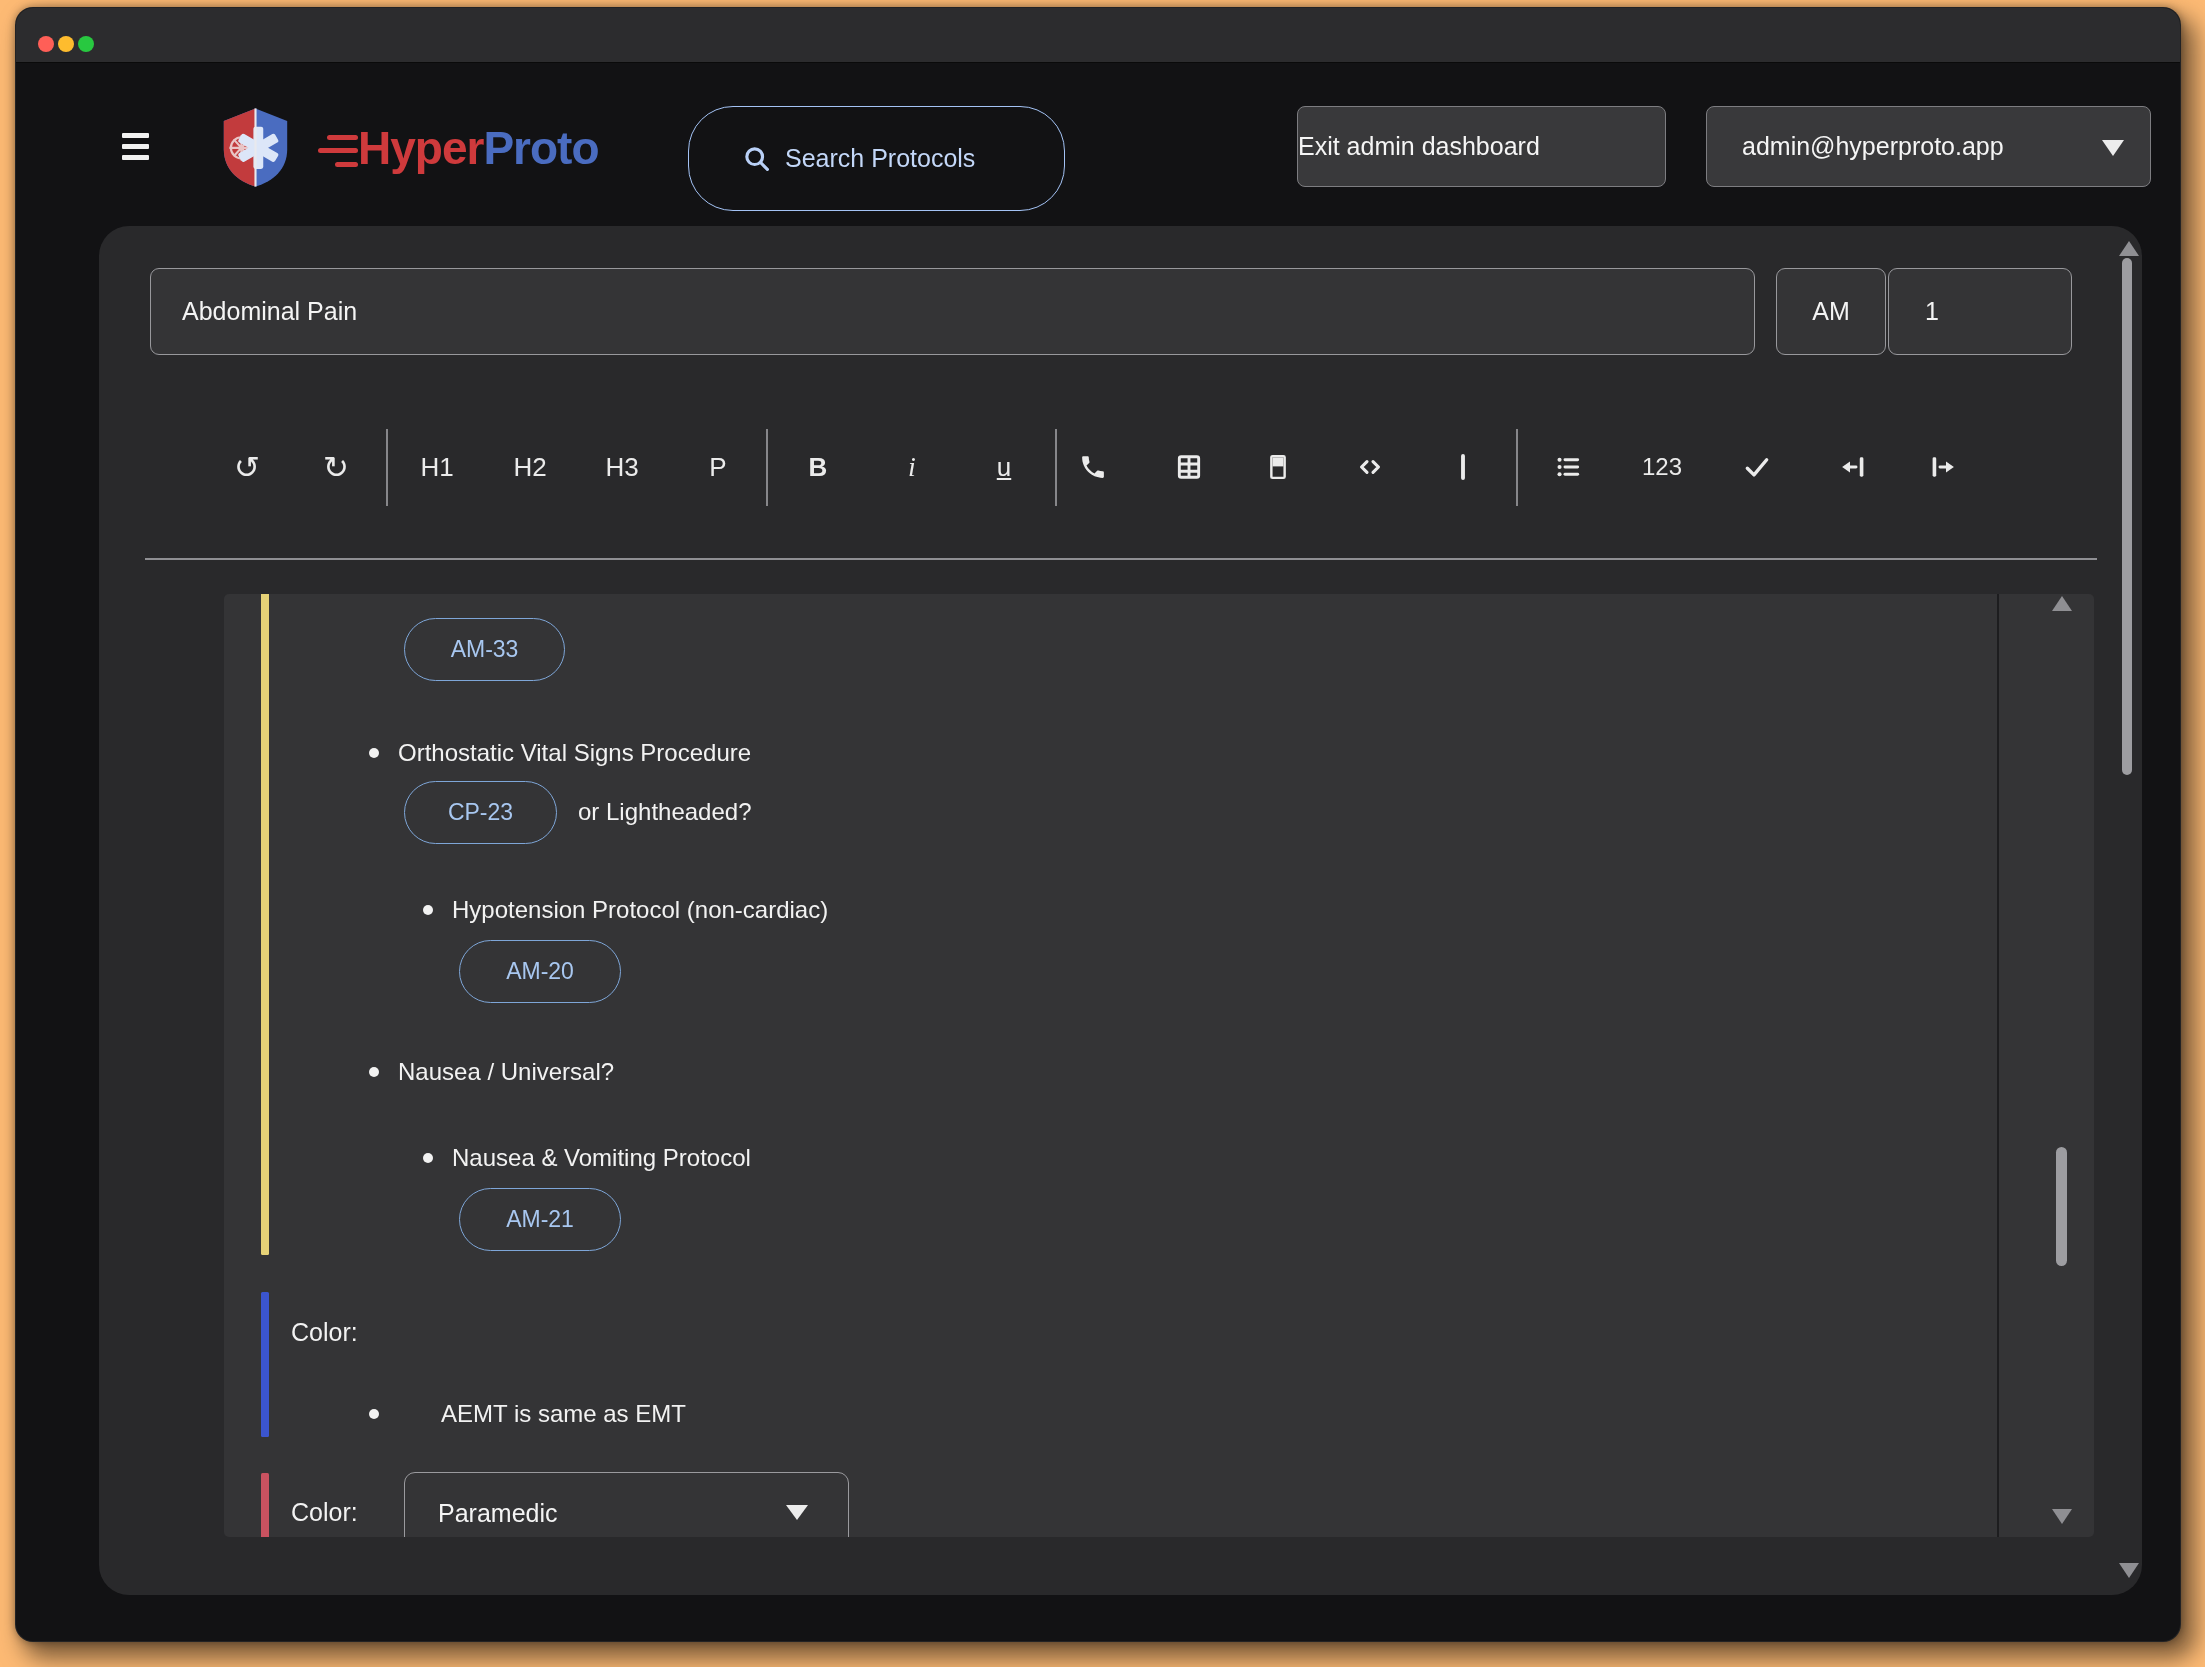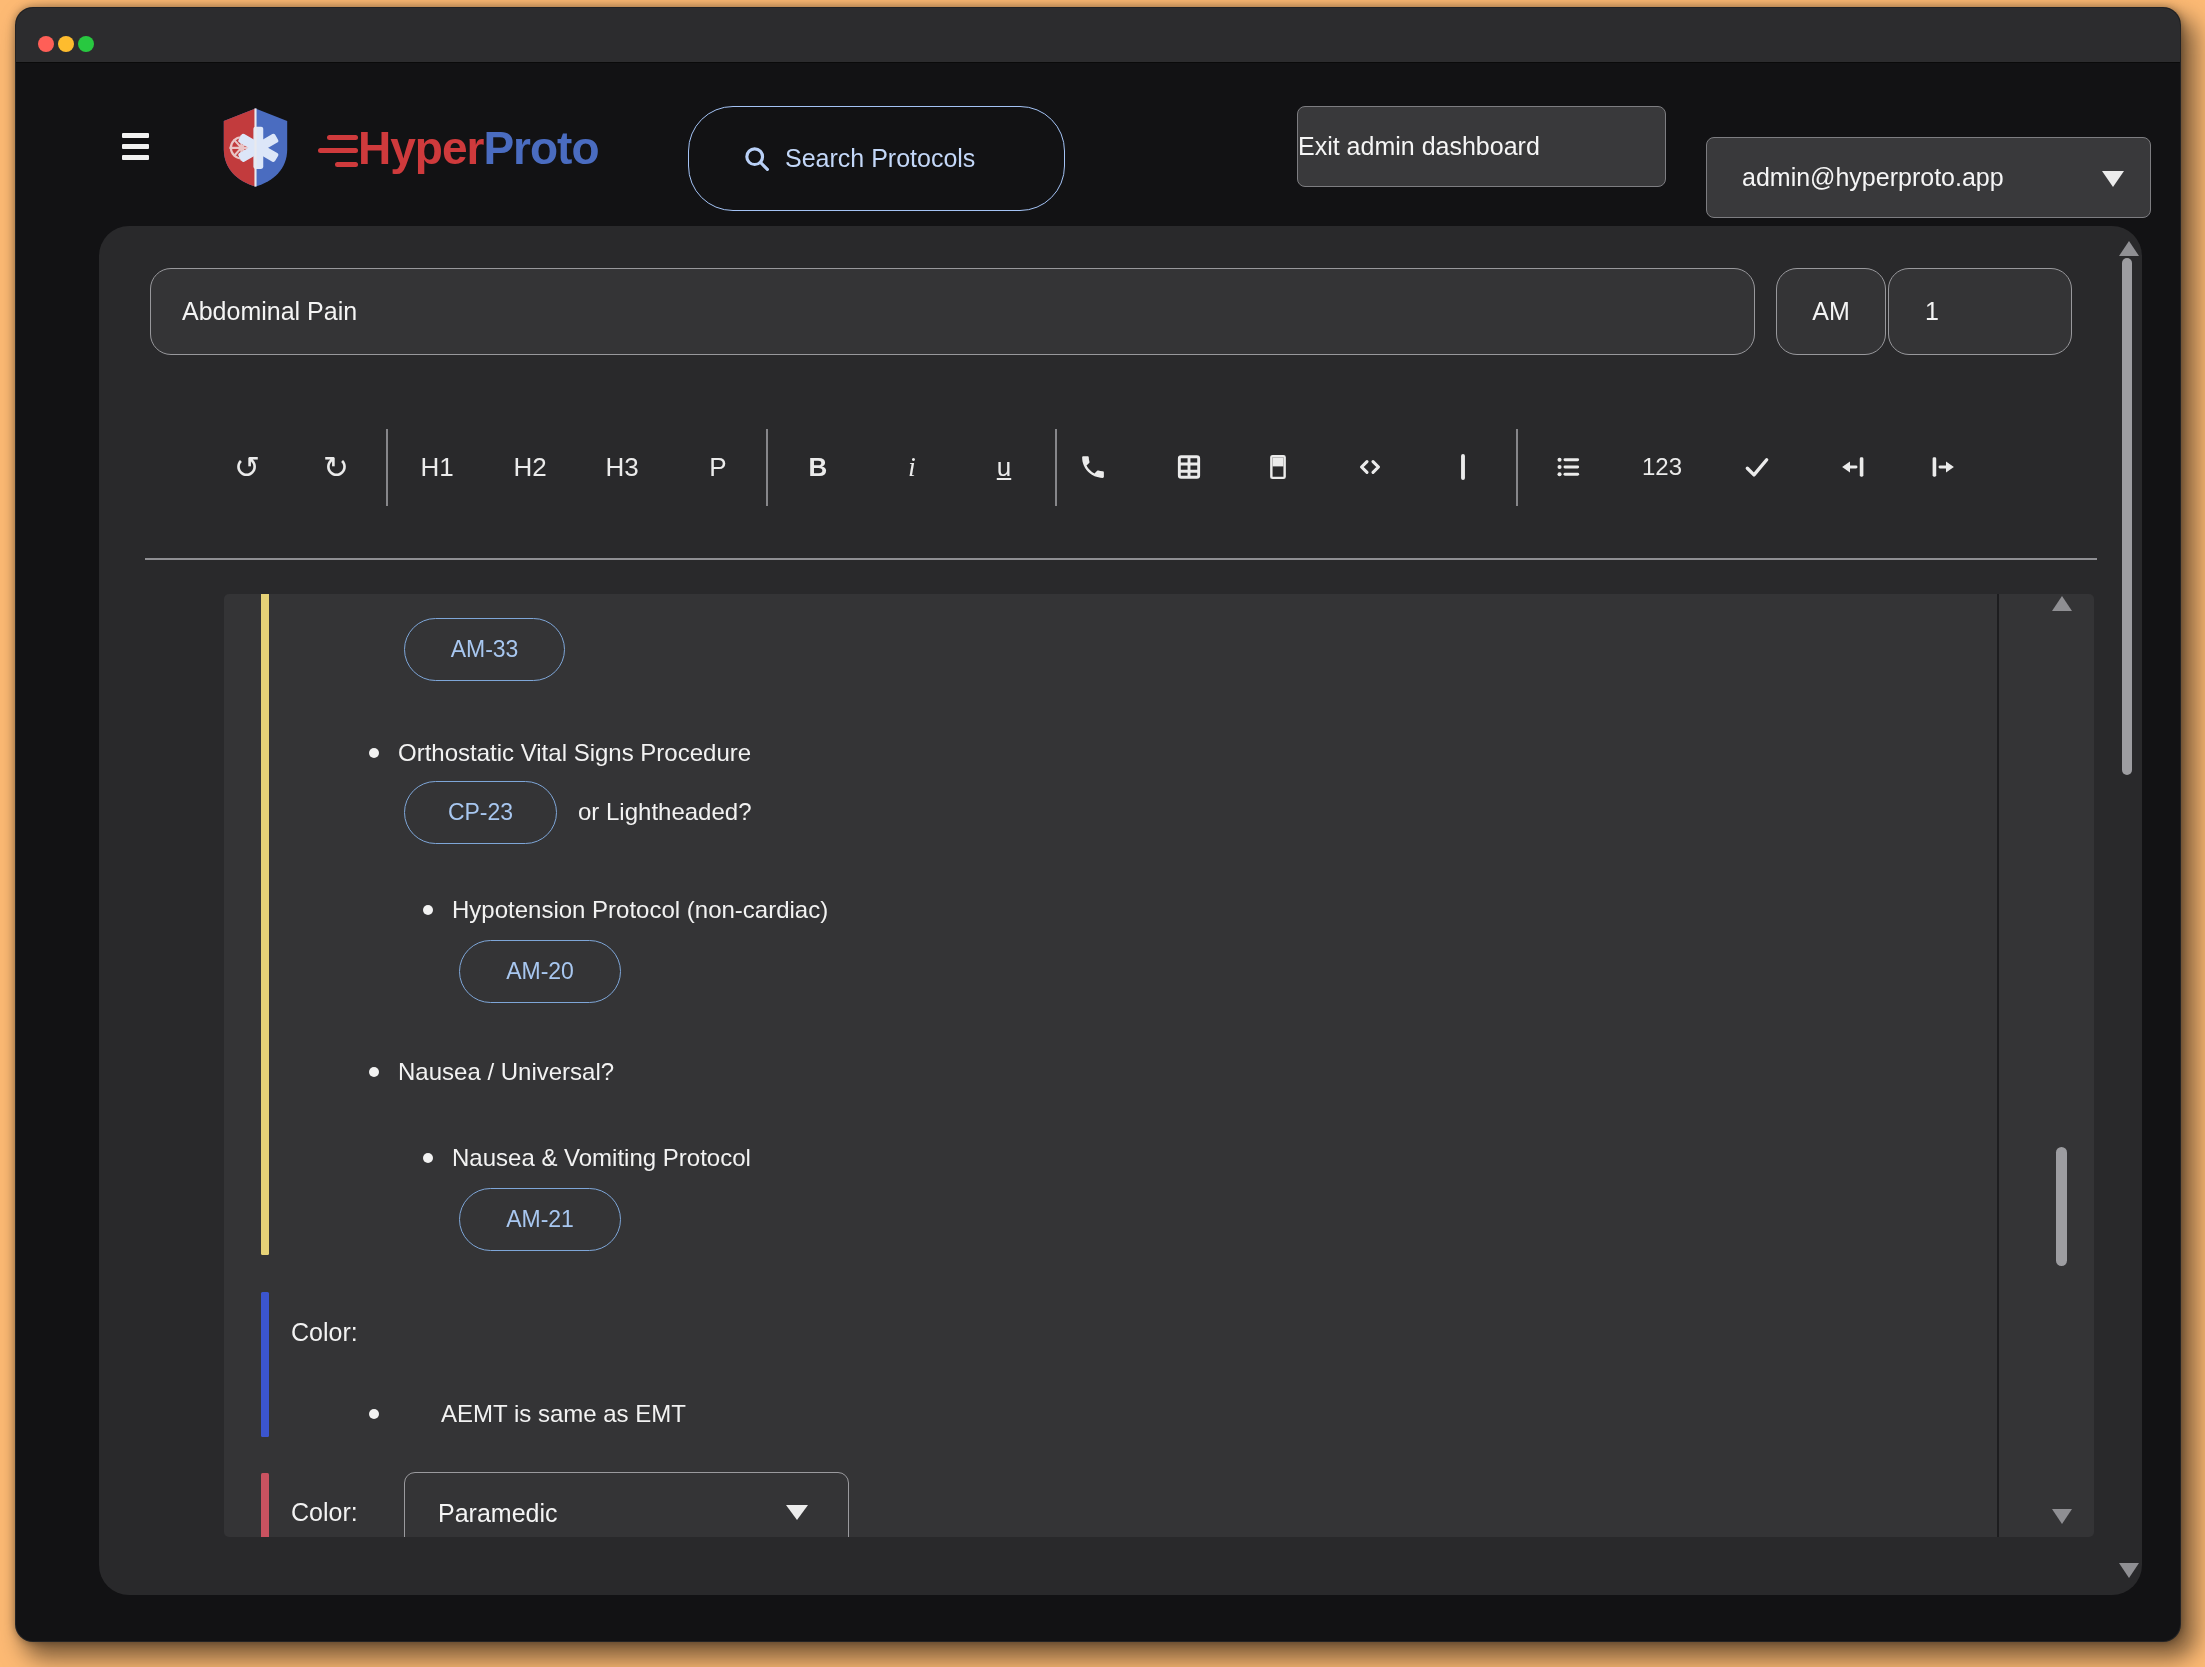--- a/index.html
+++ b/index.html
@@ -34,31 +34,31 @@
   .speedlines .l3 { left:319px; top:154px; width:23px; }
 
   .search-btn { position:absolute; left:672px; top:98px; width:377px; height:105px;
                 border:1.5px solid #a4c3f5; border-radius:45px; background:transparent;
                 display:flex; align-items:center; gap:14px; padding-left:53px;
                 color:#c3d7f8; font-size:25px; cursor:pointer; }
   .hdr-btn { position:absolute; top:98px; height:81px; background:#39393b;
              border:1.5px solid #7d7d81; border-radius:8px; color:#f5f5f5; font-size:25px;
              display:flex; align-items:center; gap:20px; cursor:pointer; }
   .exit-btn { left:1281px; width:369px; }
-  .account-btn { left:1690px; width:445px; justify-content:flex-start; padding-left:35px;margin-top:31px; }
+  .account-btn { left:1690px; width:445px; justify-content:flex-start; padding-left:35px; }
   .caret-down { width:0; height:0; border-left:11.4px solid transparent; border-right:11.4px solid transparent;
                 border-top:16px solid #ececec; }
   .account-btn .caret-down { position:absolute; right:26px; top:33px; }
 
   
   .card { position:absolute; left:83px; top:218px; width:2043px; height:1369px;
           background:#29292b; border-radius:30px; }
 
   .field { position:absolute; top:42px; height:87px; background:#343436;
-           border:1.5px solid #98989c; border-radius:21px; color:#f4f4f4; font-size:25px;
+           border:1.5px solid #98989c; border-radius:9px; color:#f4f4f4; font-size:25px;
            display:flex; align-items:center; }
   .title-field { left:51px; width:1605px; padding-left:31px; }
   .cat-field { left:1677px; width:110px; justify-content:center; }
   .num-field { left:1789px; width:184px; padding-left:36px; }
 
   
   .toolbar { position:absolute; left:0; top:198px; width:100%; height:82px; }
   .tb { position:absolute; transform:translate(-50%,-50%); top:43px; color:#ebebeb;
         font-size:26px; line-height:26px; cursor:pointer; text-align:center;
         background:none; border:none; font-family:"Liberation Sans", sans-serif; }

